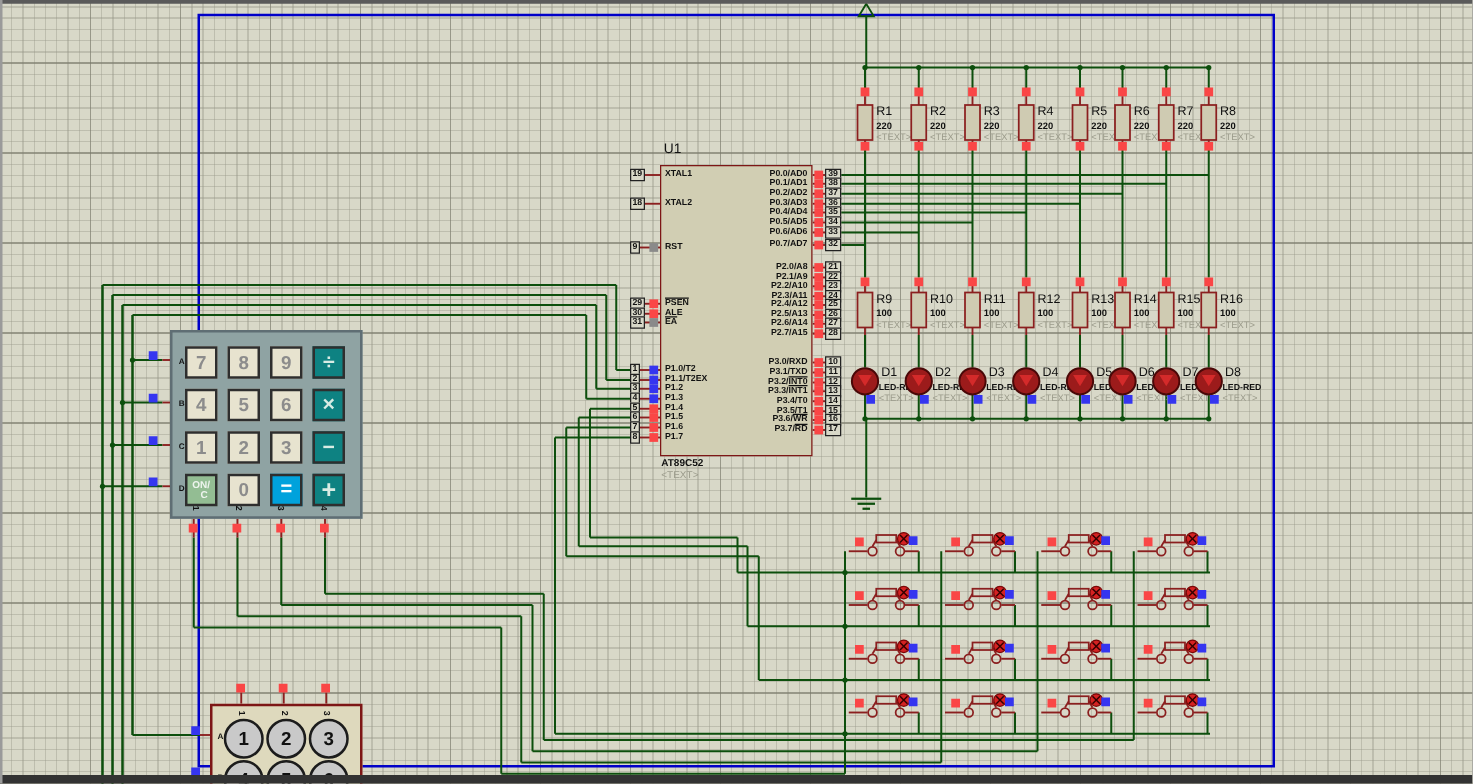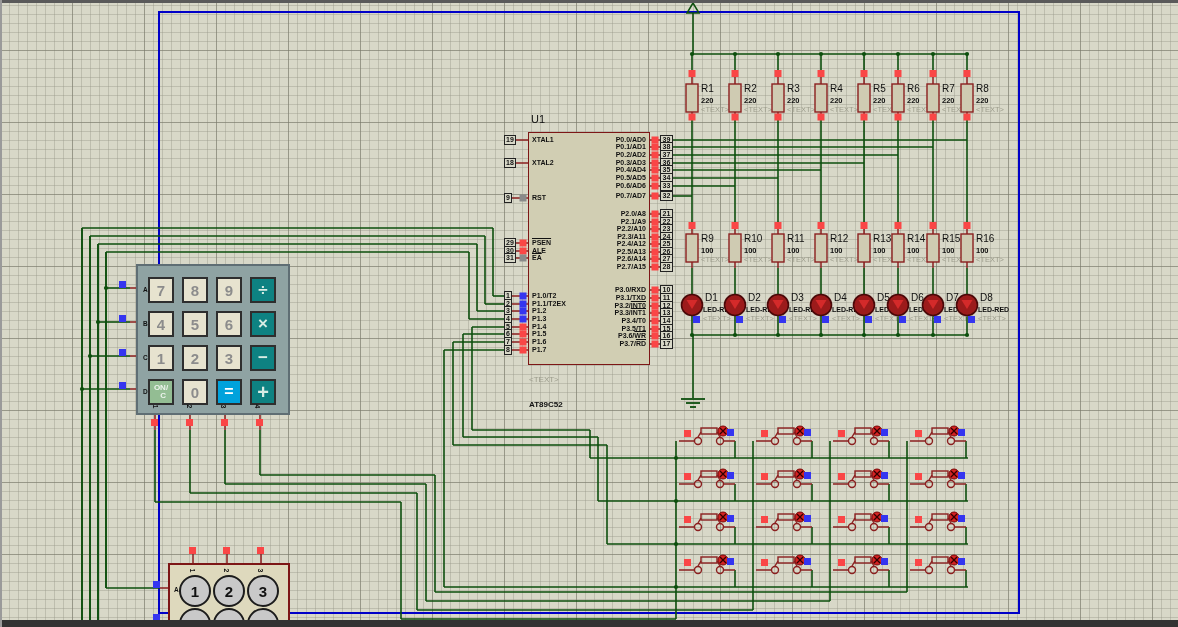--- a/index.html
+++ b/index.html
@@ -12,21 +12,21 @@
       repeating-linear-gradient(0deg,  rgba(150,150,135,.40) 0 1px, transparent 1px 9px);
     font-family:"Liberation Sans", sans-serif;}
   #svg{position:absolute;left:0;top:0;}
   .pin-num{position:absolute;height:8px;line-height:8px;font-size:7px;font-weight:bold;color:#111;
     border:1px solid #222;background:#d8d8c8;padding:0 1px;}
   .pin-name{position:absolute;height:9px;line-height:9px;font-size:7px;font-weight:bold;color:#111;white-space:nowrap;}
   .pin-name .ol{text-decoration:overline;}
   .mcu-body{position:absolute;left:528px;top:132px;width:122px;height:233px;
     background:#d1ceb3;border:1.5px solid #7d1616;box-sizing:border-box;}
   .mcu-ref{position:absolute;left:531px;top:113px;font-size:11px;color:#111;}
-  .mcu-part{position:absolute;left:529px;top:366px;font-size:8px;font-weight:bold;color:#111;margin-top:34px;}
+  .mcu-part{position:absolute;left:529px;top:366px;font-size:8px;font-weight:bold;color:#111;}
   .mcu-text{position:absolute;left:529px;top:375px;font-size:8px;color:#9c9c8c;}
   .calcpad{position:absolute;left:136px;top:264px;width:154px;height:151px;
     background:#8fa3a3;border:2px solid #5f6e74;box-sizing:border-box;}
   .calckey{position:absolute;width:26px;height:26px;box-sizing:border-box;border:2px solid #2e2e2e;
     display:flex;align-items:center;justify-content:center;font-weight:bold;}
   .rowlab{position:absolute;font-size:6.5px;font-weight:bold;color:#111;}
   .collab{position:absolute;font-size:7px;font-weight:bold;color:#111;transform:rotate(90deg);}
   .phonepad{position:absolute;left:168px;top:563px;width:122px;height:75px;
     background:#ded9bd;border:2px solid #7d1616;box-sizing:border-box;}
   .phonekey{position:absolute;width:32px;height:32px;border-radius:50%;background:#c9c9c9;

